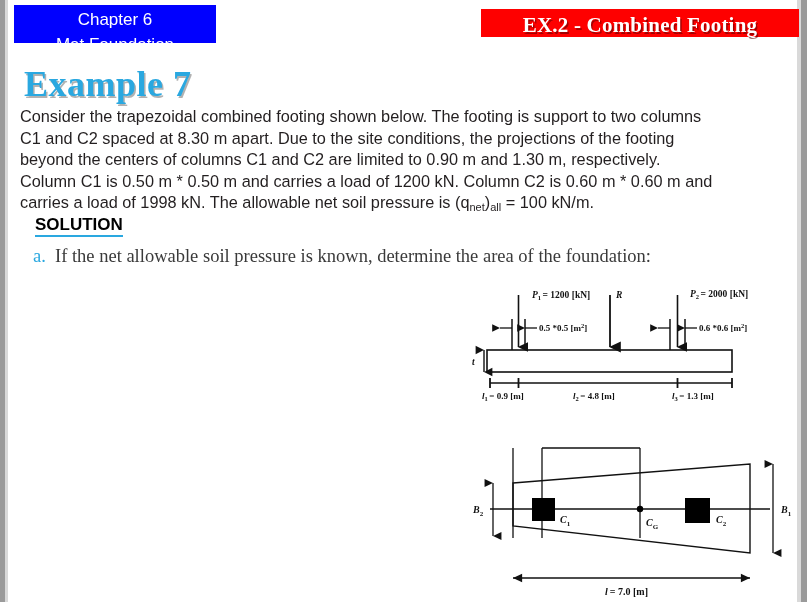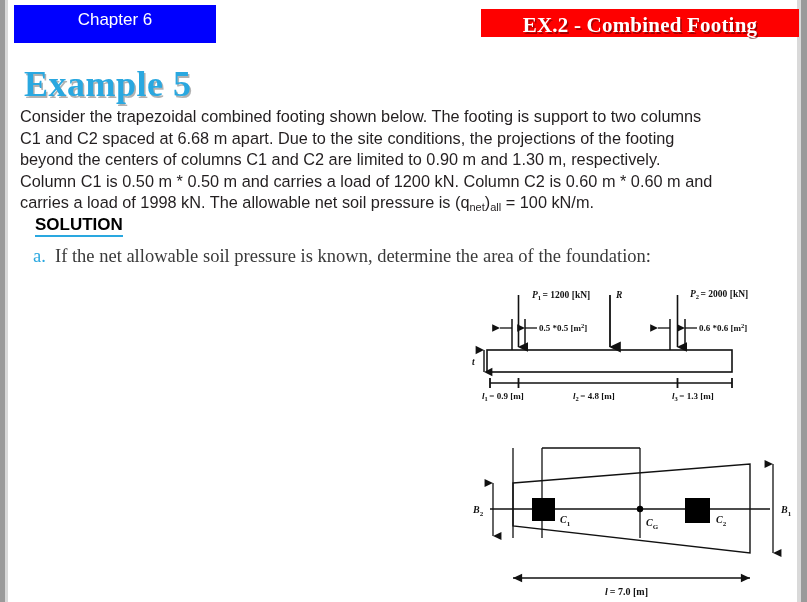--- a/index.html
+++ b/index.html
@@ -136,29 +136,30 @@
 </head>
 <body>
 
 <div id="left-edge"></div>
 <div id="left-edge-inner"></div>
 <div id="right-edge"></div>
 <div id="right-edge-inner"></div>
 
 <div id="chapter-badge">
   <div>Chapter 6</div>
+  <div>Mat Foundation</div>
 </div>
 
 <div id="ex-badge">EX.2 - Combined Footing</div>
 
-<div id="example-title">Example 5</div>
+<div id="example-title">Example 7</div>
 
 <div id="body-text">
   <p>Consider the trapezoidal combined footing shown below. The footing is support to two columns</p>
-  <p>C1 and C2 spaced at 6.68 m apart. Due to the site conditions, the projections of the footing</p>
+  <p>C1 and C2 spaced at 8.30 m apart. Due to the site conditions, the projections of the footing</p>
   <p>beyond the centers of columns C1 and C2 are limited to 0.90 m and 1.30 m, respectively.</p>
   <p>Column C1 is 0.50 m * 0.50 m and carries a load of 1200 kN. Column C2 is 0.60 m * 0.60 m and</p>
   <p><span>carries a load of 1998 kN. The allowable net soil pressure is (q</span><span class="sub">net</span><span>)</span><span class="sub">all</span><span> = 100 kN/m.</span></p>
 </div>
 
 <div id="solution-heading">SOLUTION</div>
 
 <div id="solution-item-a">
   <span class="marker">a.</span><span>If the net allowable soil pressure is known, determine the area of the foundation:</span>
 </div>

